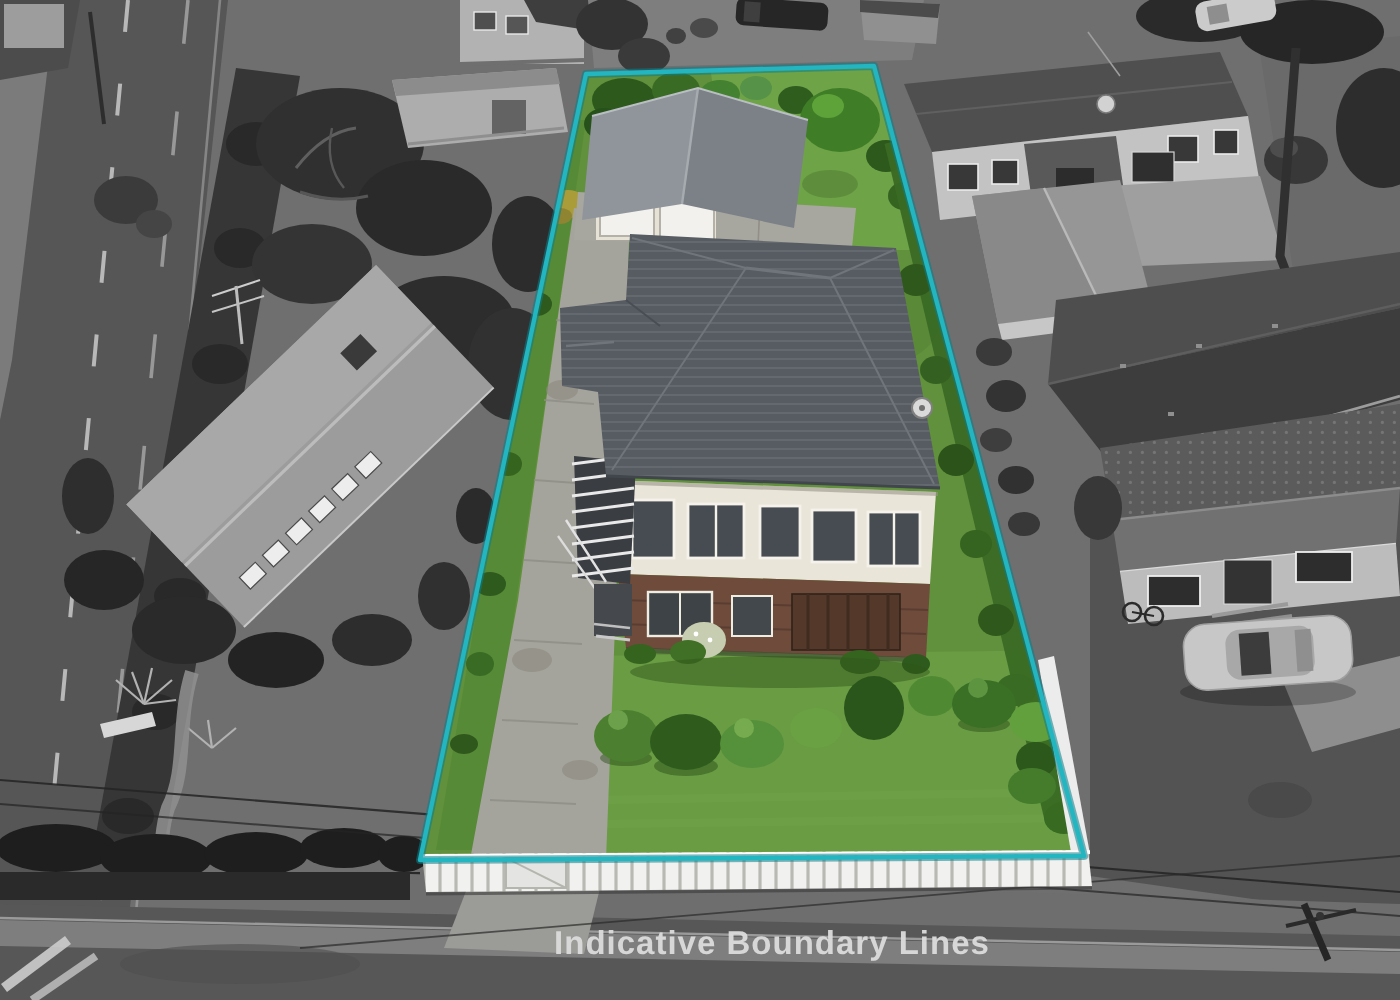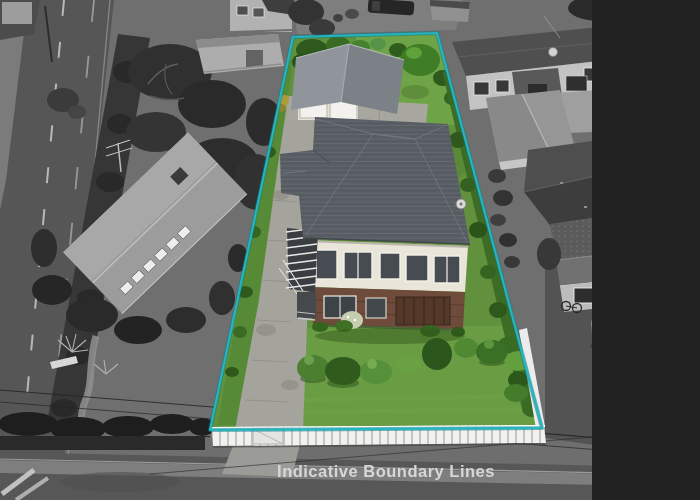--- a/index.html
+++ b/index.html
@@ -1,16 +1,16 @@
 <!DOCTYPE html>
 <html><head>
 <meta charset="utf-8">
 <style>
   html,body{margin:0;padding:0;background:#222;}
-  .stage{width:592px;height:500px;position:relative;overflow:hidden;}
+  .stage{width:700px;height:500px;position:relative;overflow:hidden;}
   svg{display:block;}
   .caption{font-family:"Liberation Sans",sans-serif;font-weight:700;font-size:16.5px;letter-spacing:.5px;opacity:.95;}
 </style>
 </head>
 <body>
 
 <div class="stage">
 <svg width="700" height="500" viewBox="0 0 700 500">
   <defs>
     <clipPath id="bnd">

